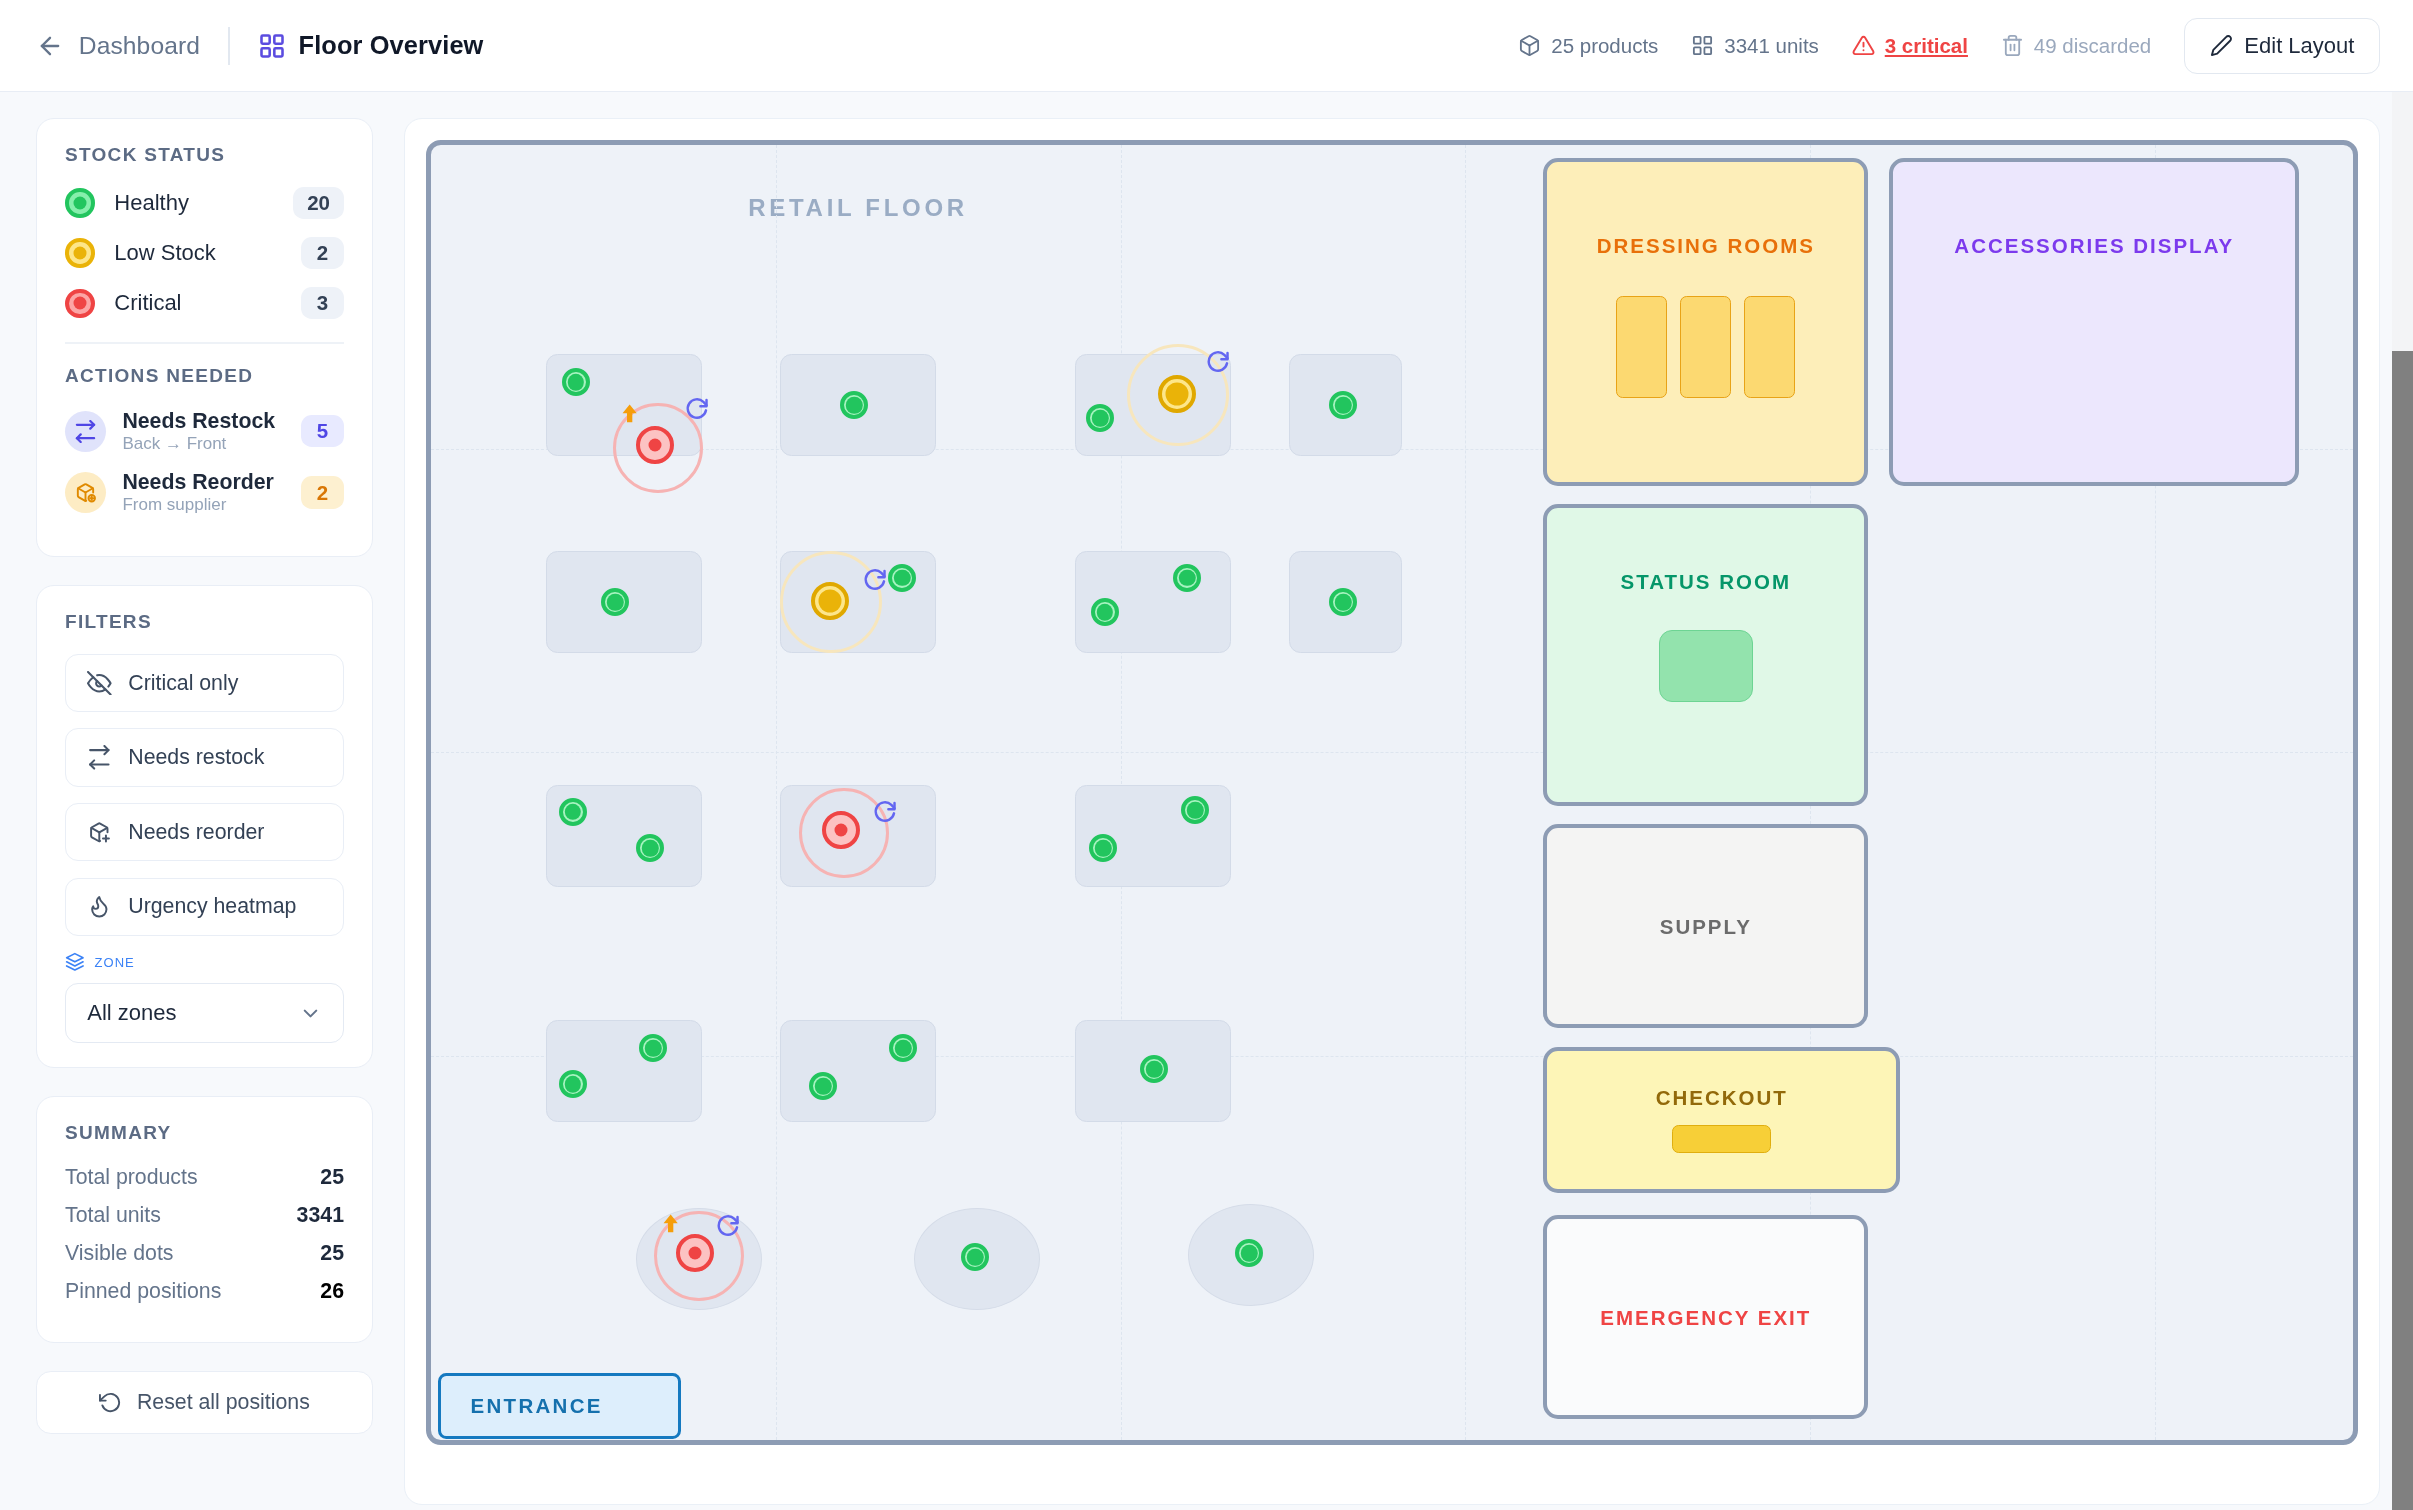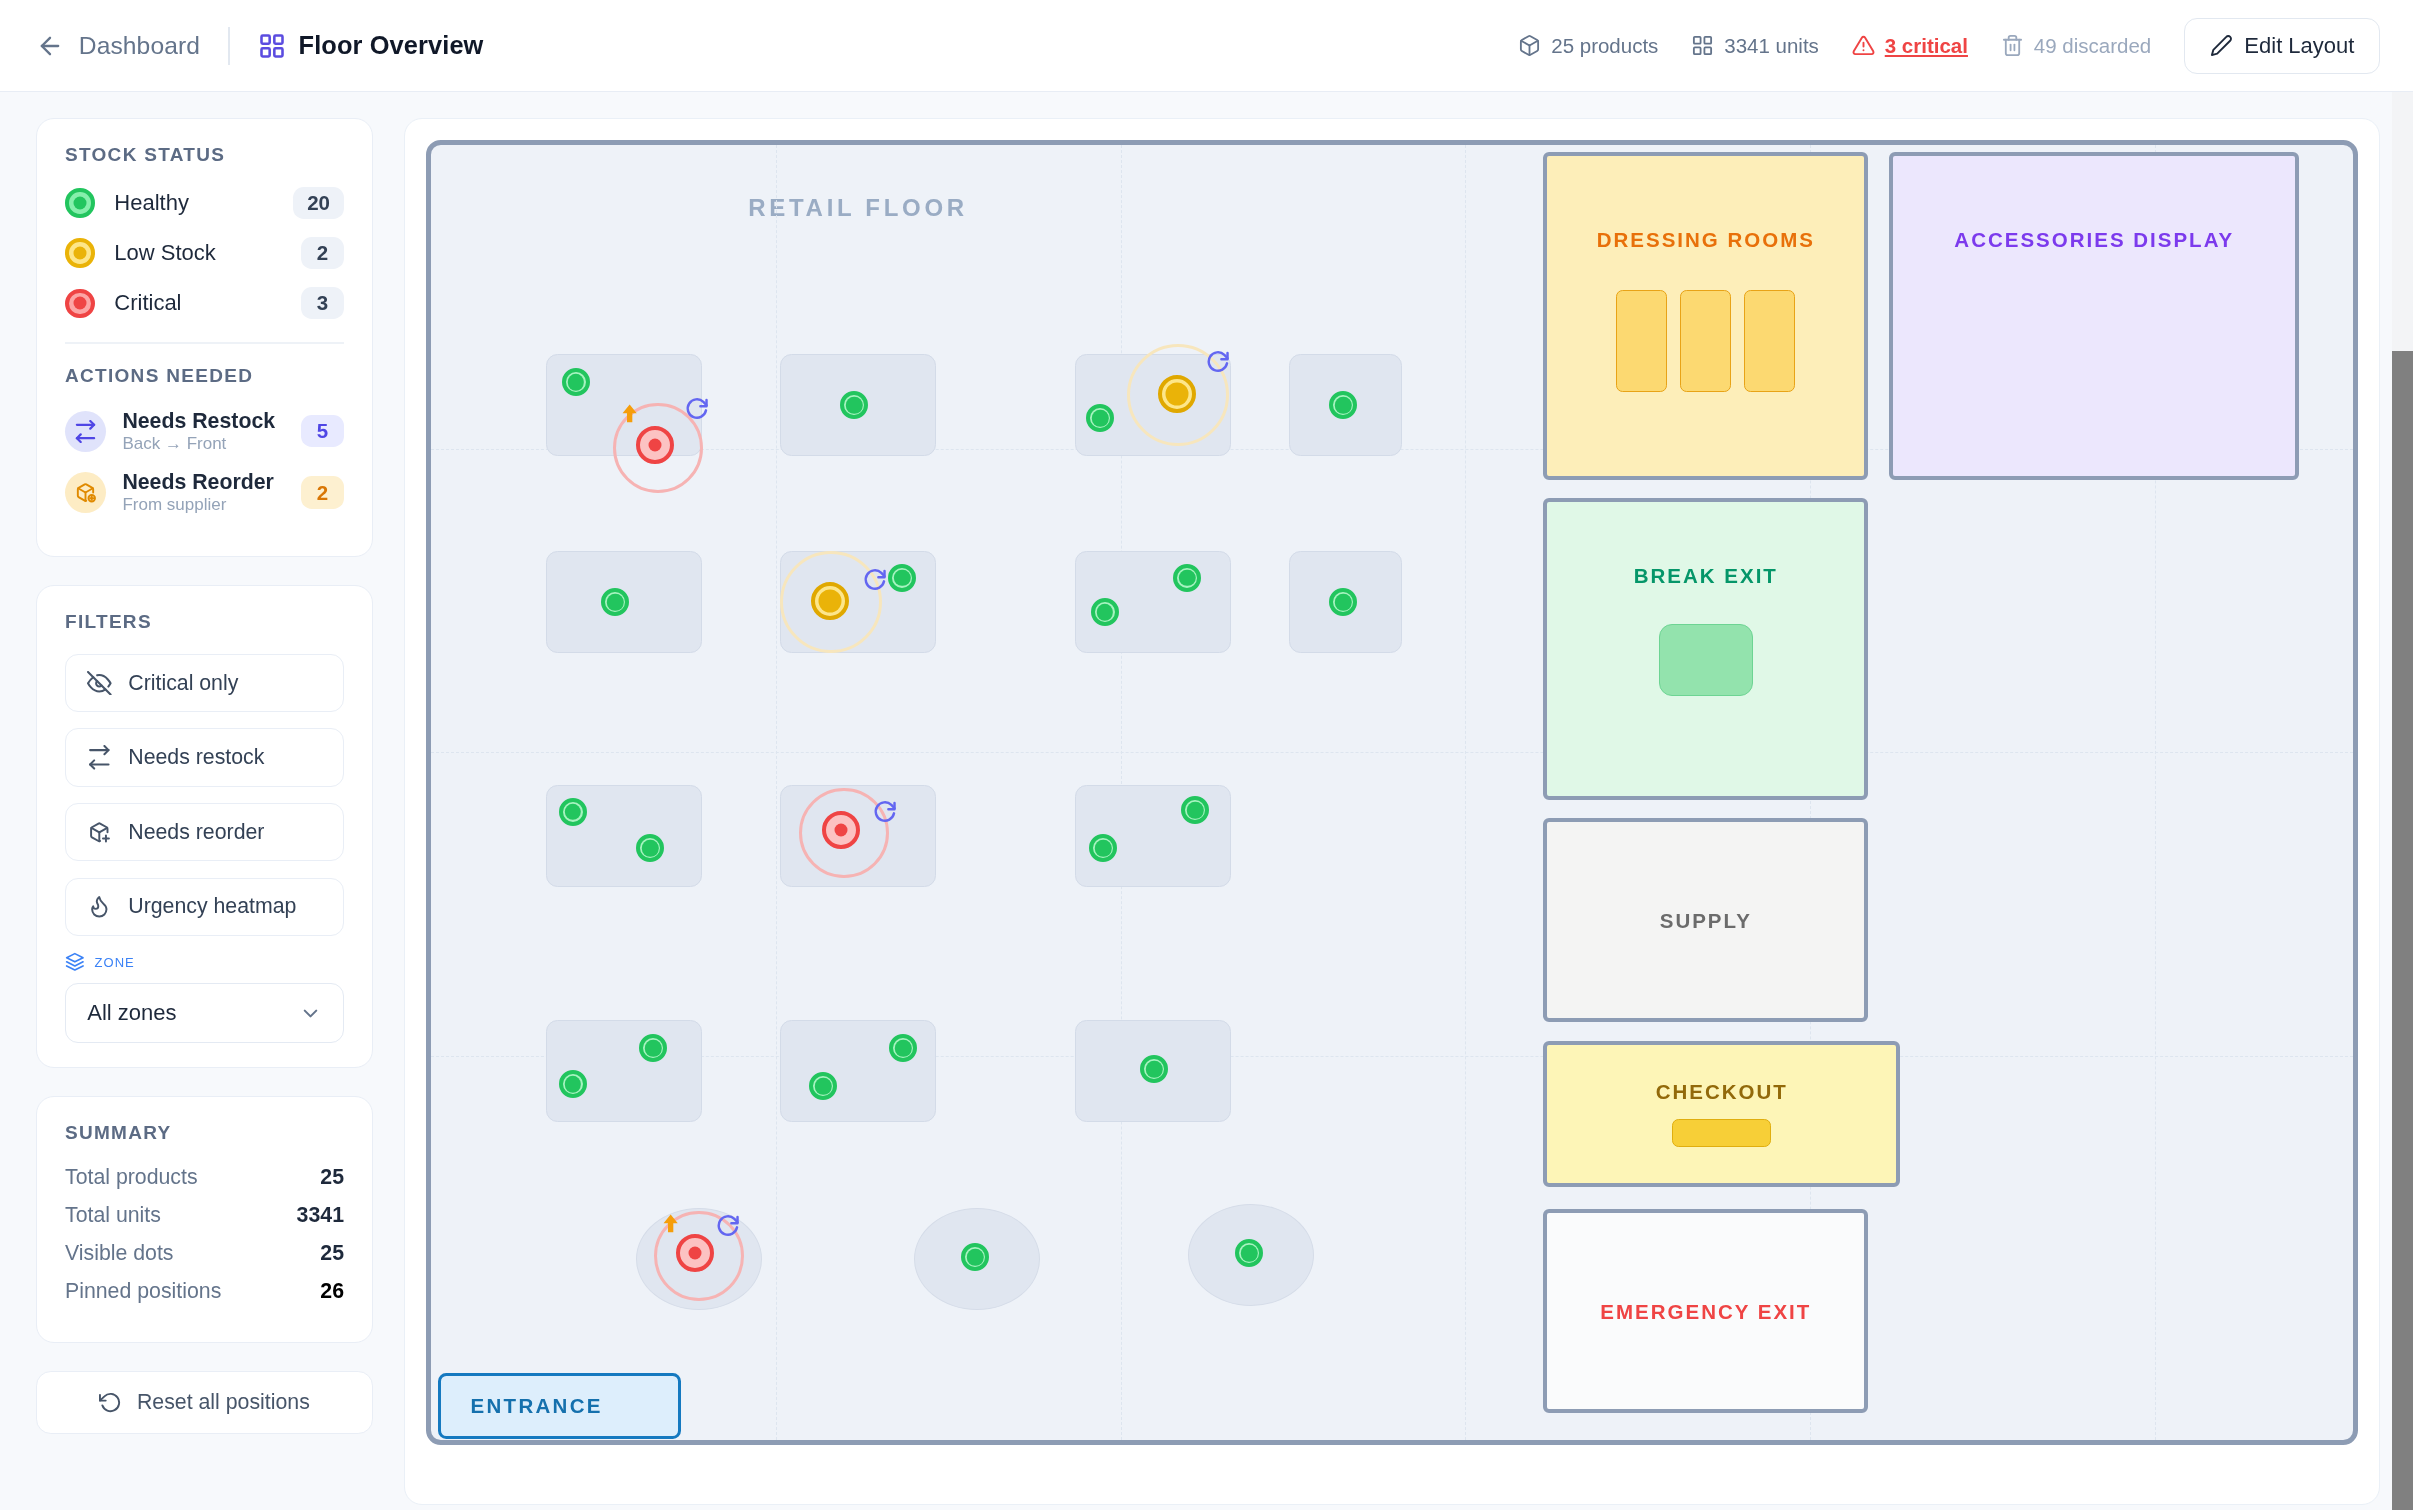--- a/index.html
+++ b/index.html
@@ -191,22 +191,22 @@
     border: 3.3px solid; pointer-events: none;
   }
   .pulse.red { border-color: #f6b3b3; }
   .pulse.amber { border-color: #f7e6bd; }
   .refresh-ic { position: absolute; width: 24.6px; height: 24.6px; color: #6366f1; }
   .arrow-ic { position: absolute; width: 21.3px; height: 24.6px; color: #f59e0b; }
 
   
   .zone {
     position: absolute;
-    border: 4.1px solid #8d9cb4; border-radius: 6px;
-    display: flex; flex-direction: column; align-items: center;
+    border: 4.1px solid #8d9cb4; border-radius: 15px;
+    display: flex; flex-direction: column; align-items: center; margin-top: 6px;
   }
   .zone-name {
     font-size: 20.5px; font-weight: bold;
     letter-spacing: 2px; text-align: center; line-height: 1.42;
   }
   .z-dressing { background: #fdeeb9; }
   .z-dressing .zone-name { color: #e8700a; }
   .z-access { background: #ece7fd; }
   .z-access .zone-name { color: #7c3aed; }
   .z-break { background: #e0f8e7; }
@@ -582,21 +582,21 @@
           <div class="fit-room"></div>
           <div class="fit-room"></div>
         </div>
       </div>
 
       <div class="zone z-access" style="left:1458px;top:6.6px;width:410px;height:328px;padding-top:69px;">
         <div class="zone-name">ACCESSORIES DISPLAY</div>
       </div>
 
       <div class="zone z-break" style="left:1112px;top:353px;width:325px;height:302px;padding-top:59px;">
-        <div class="zone-name">BREAK EXIT</div>
+        <div class="zone-name">STATUS ROOM</div>
         <div class="break-table" style="margin-top:34px;"></div>
       </div>
 
 
       <div class="zone z-supply" style="left:1112px;top:673px;width:325px;height:204px;justify-content:center;">
         <div class="zone-name">SUPPLY</div>
       </div>
 
       <div class="zone z-checkout" style="left:1112px;top:896px;width:357px;height:146px;padding-top:32px;">
         <div class="zone-name">CHECKOUT</div>

